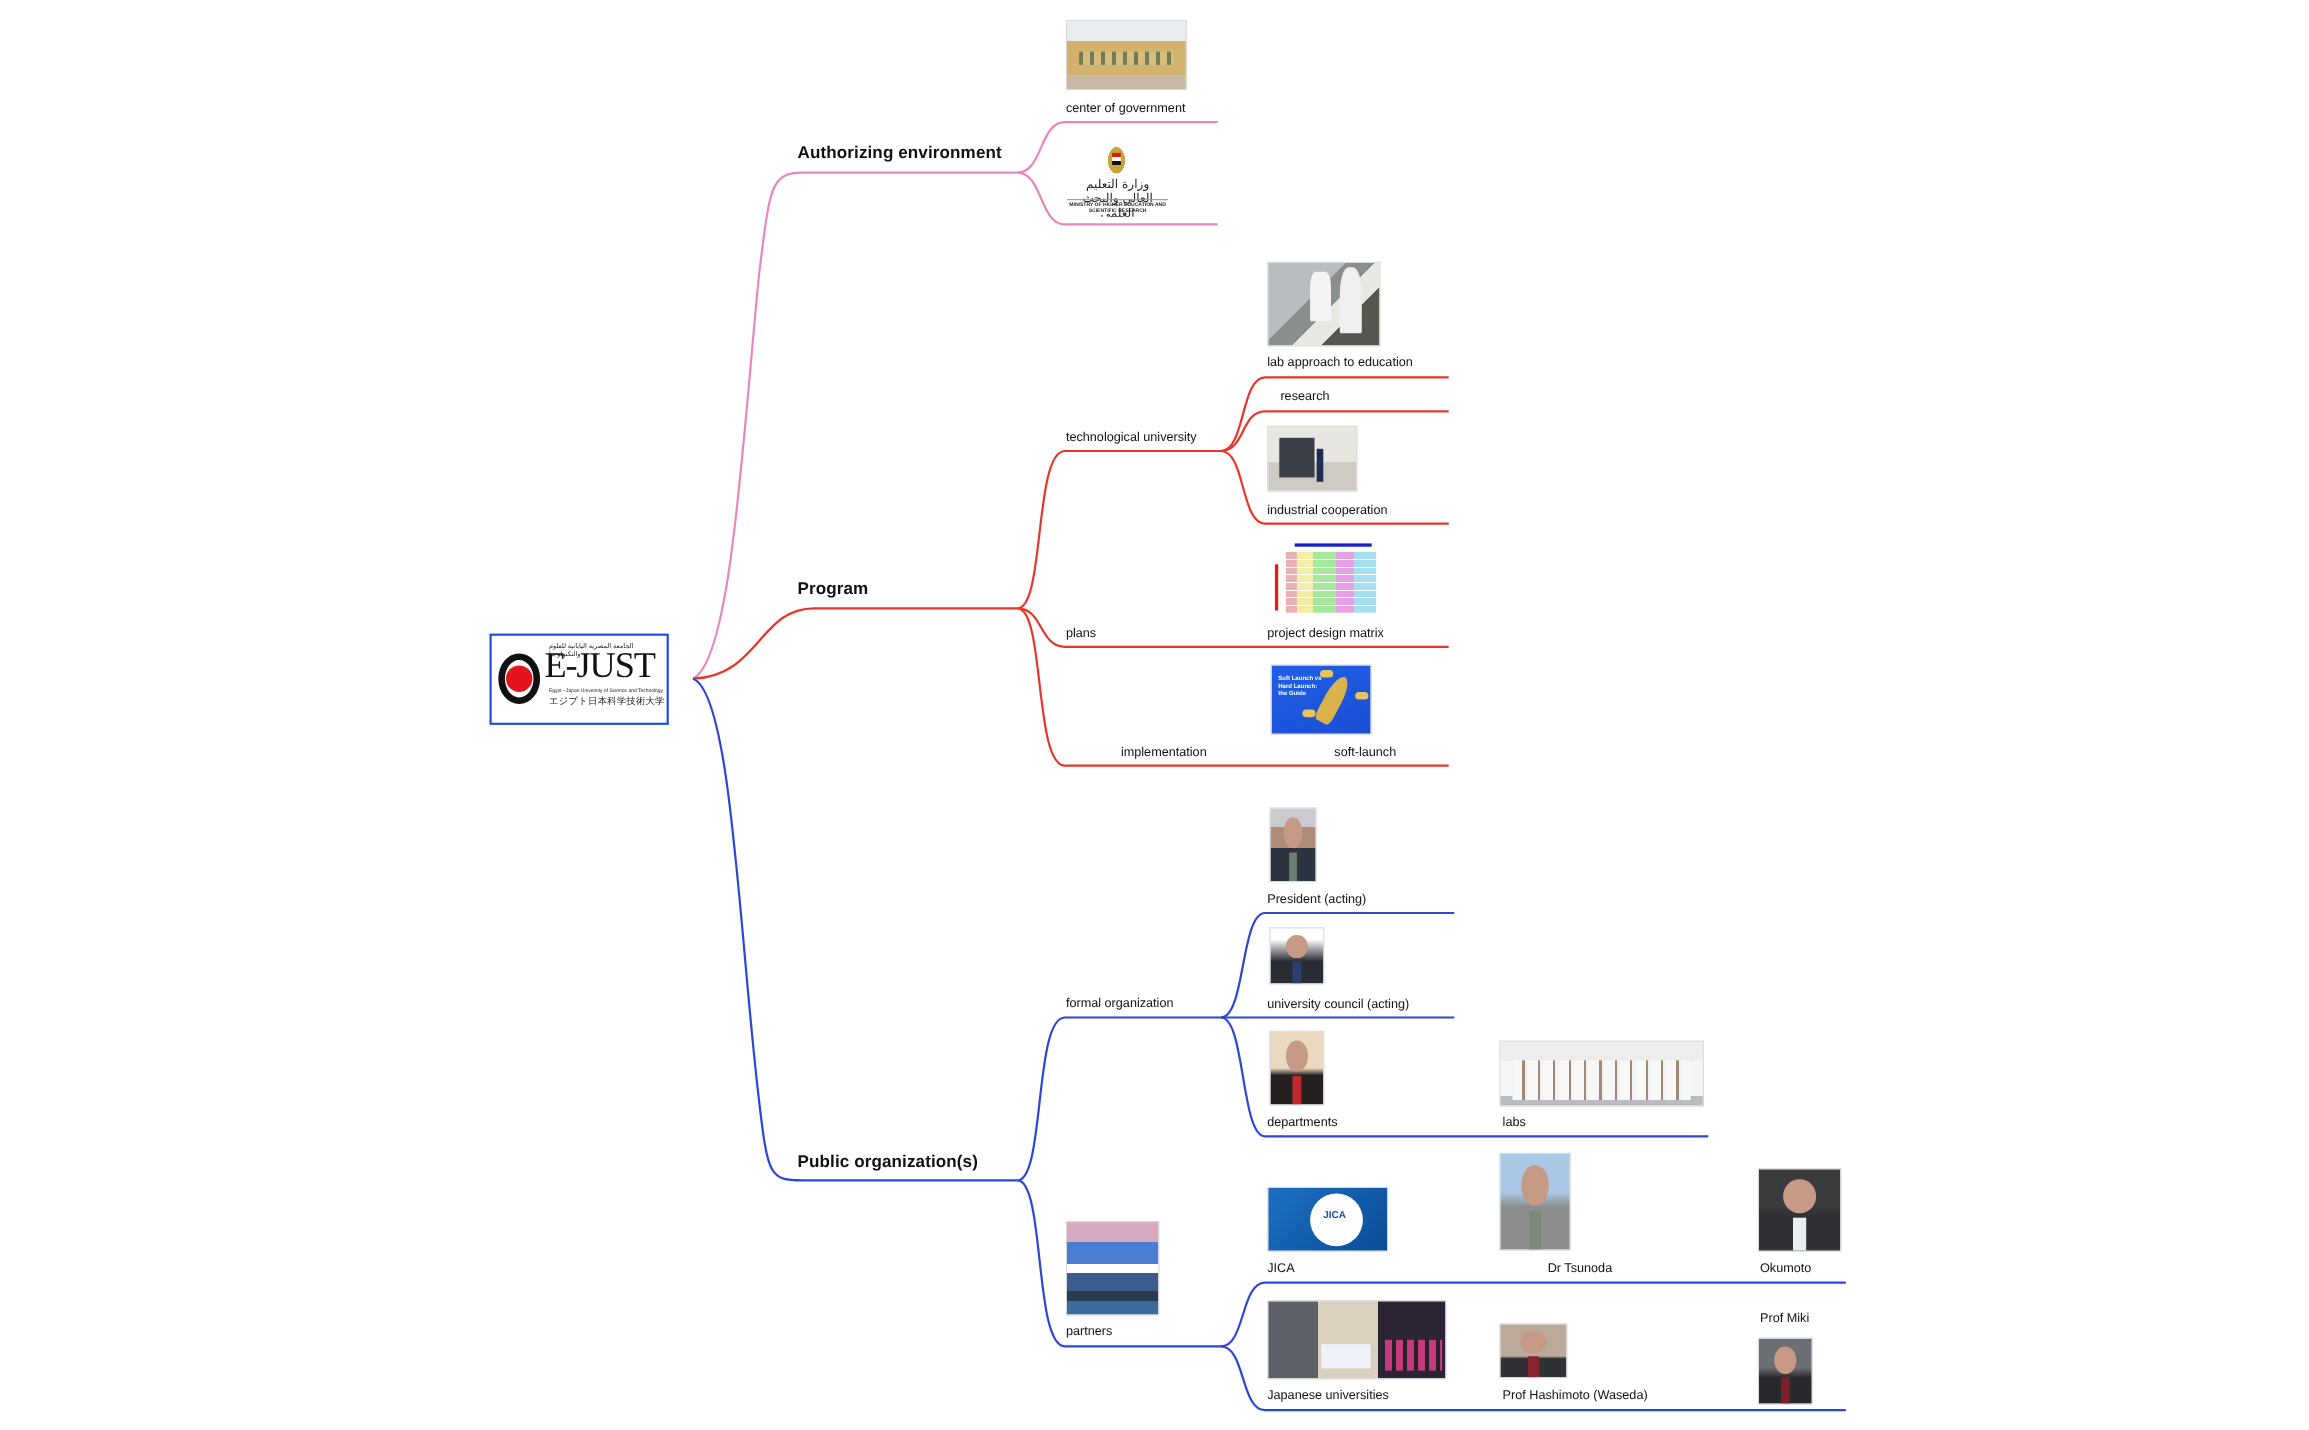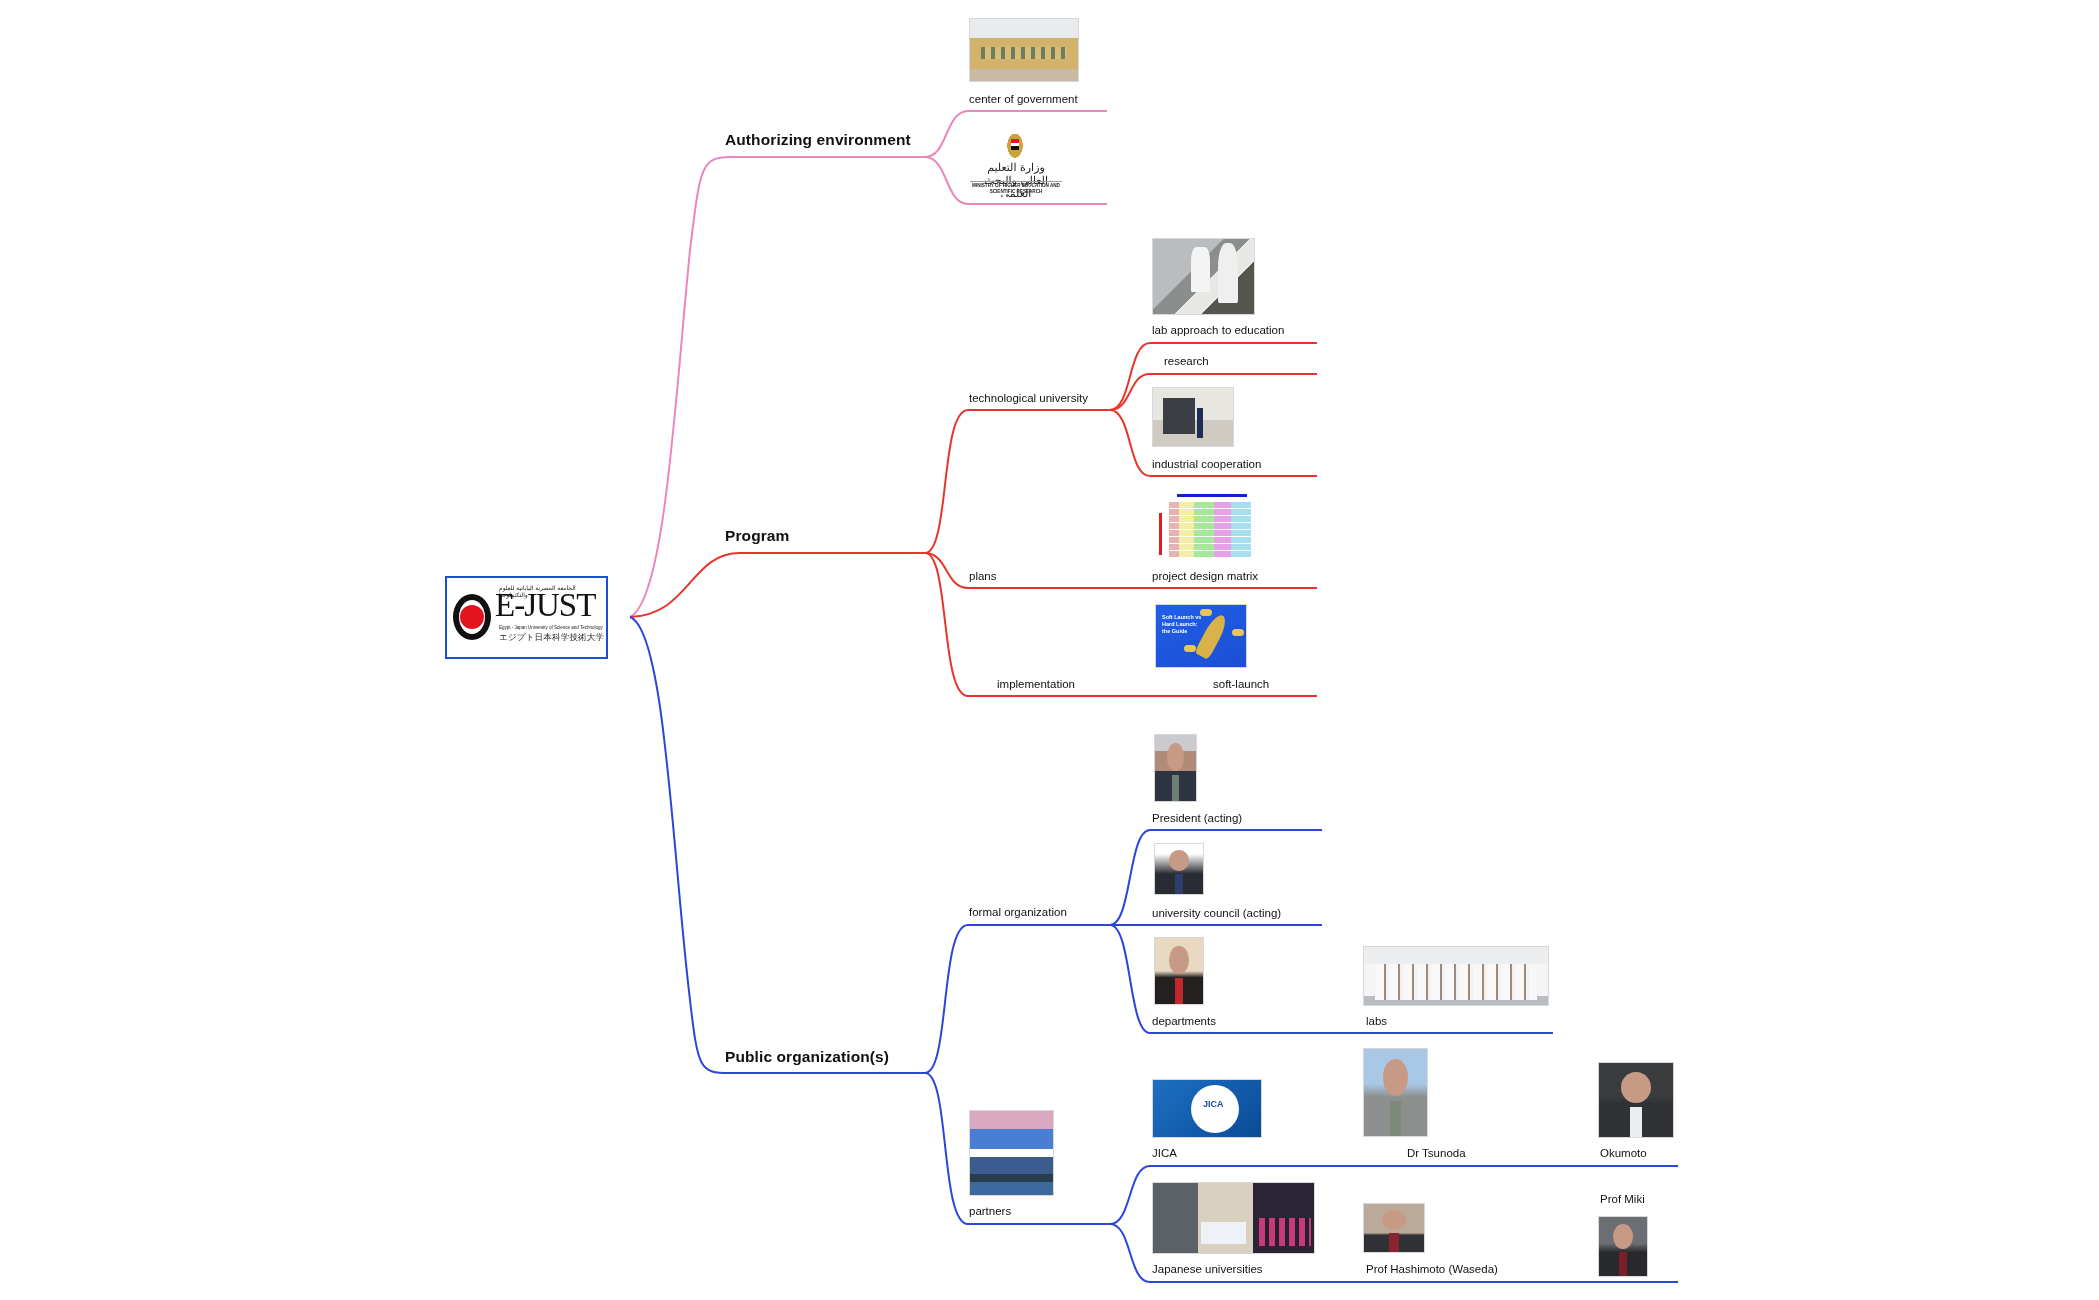--- a/index.html
+++ b/index.html
@@ -144,21 +144,21 @@
   <div class="node lbl-sub" style="left:1152px; top:458px;">industrial cooperation</div>
 
   <div class="node lbl-sub" style="left:969px; top:570px;">plans</div>
   <div class="img pdm" style="left:1155px; top:491px; width:100px; height:68px; border:none;">
     <div class="arrow-h"></div>
       <div class="arrow-v"></div>
       <div class="grid"></div>
   </div>
   <div class="node lbl-sub" style="left:1152px; top:570px;">project design matrix</div>
 
-  <div class="node lbl-sub" style="left:997px; top:678px;">implementation</div>
+  <div class="node lbl-sub" style="left:1019px; top:678px;">implementation</div>
   <div class="img rocket" style="left:1155px; top:604px; width:92px; height:64px;">
     <div class="txt">Soft Launch vs Hard Launch: the Guide</div>
     <div class="cloud" style="left:44px; top:4px;"></div>
     <div class="cloud" style="left:76px; top:24px;"></div>
     <div class="cloud" style="left:28px; top:40px;"></div>
     <div class="body"></div>
   </div>
   <div class="node lbl-sub" style="left:1213px; top:678px;">soft-launch</div>
 
   <div class="node lbl-sub" style="left:969px; top:906px;">formal organization</div>

